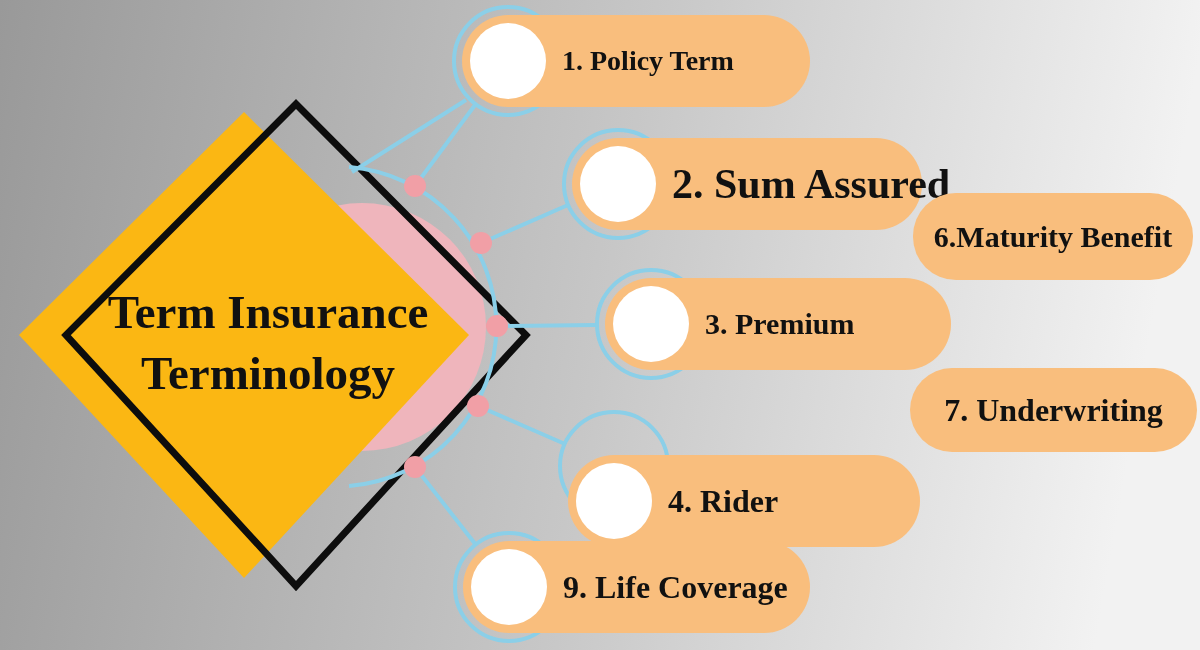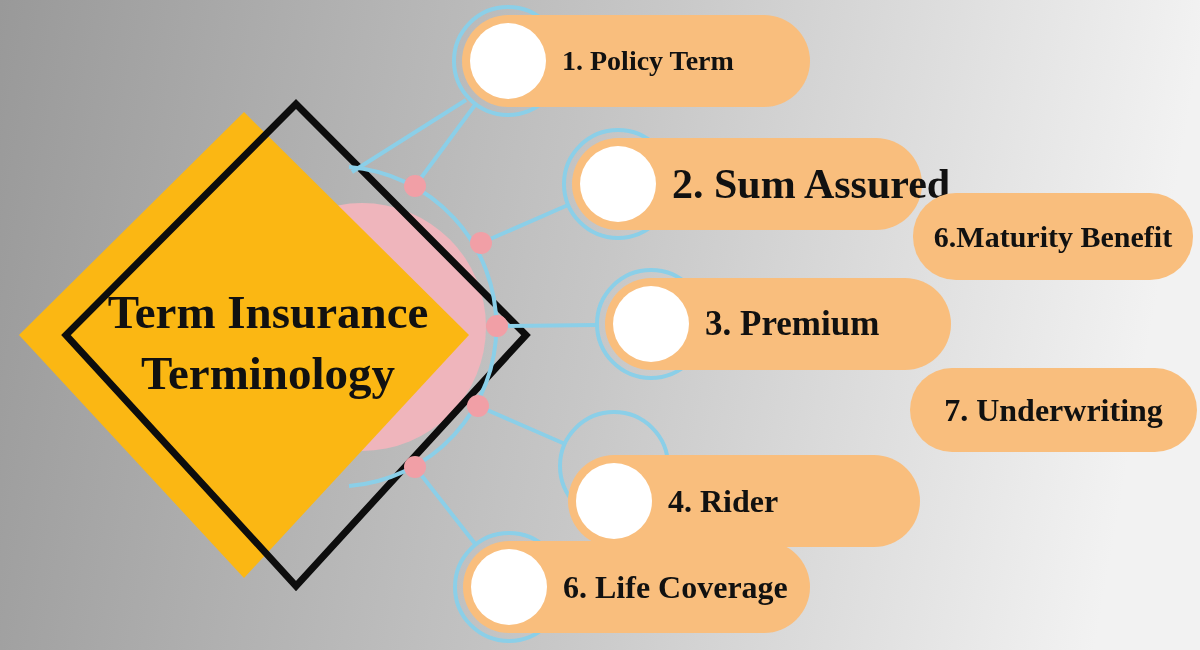--- a/index.html
+++ b/index.html
@@ -33,21 +33,21 @@
   .pill.plain .lbl{left:0;width:100%;text-align:center;}
   .node-circle{
     position:absolute;left:8px;top:8px;
     width:76px;height:76px;border-radius:50%;
     background:#ffffff;
   }
   #p1{left:462px;top:15px;width:348px;height:92px;border-radius:46px;font-size:28px;}
   #p1 .lbl{line-height:92px;}
   #p2{left:572px;top:138px;width:350px;height:92px;border-radius:46px;font-size:42px;}
   #p2 .lbl{line-height:92px;}
-  #p3{left:605px;top:278px;width:346px;height:92px;border-radius:46px;font-size:35px;}
+  #p3{left:605px;top:278px;width:346px;height:92px;border-radius:46px;font-size:30px;}
   #p3 .lbl{line-height:92px;}
   #p4{left:568px;top:420px;width:352px;height:92px;border-radius:46px;font-size:32px;margin-top:35px;}
   #p4 .lbl{line-height:92px;}
   #p5{left:463px;top:541px;width:347px;height:92px;border-radius:46px;font-size:32px;}
   #p5 .lbl{line-height:92px;}
   #p6{left:913px;top:193px;width:280px;height:87px;border-radius:43px;font-size:30px;}
   #p6 .lbl{line-height:87px;}
   #p7{left:910px;top:368px;width:287px;height:84px;border-radius:42px;font-size:32px;}
   #p7 .lbl{line-height:84px;}
   #title{
@@ -114,21 +114,21 @@
   <div id="p3" class="pill with-circle">
     <span class="node-circle"></span>
     <span class="lbl">3. Premium</span>
   </div>
   <div id="p4" class="pill with-circle">
     <span class="node-circle"></span>
     <span class="lbl">4. Rider</span>
   </div>
   <div id="p5" class="pill with-circle">
     <span class="node-circle"></span>
-    <span class="lbl">6. Life Coverage</span>
+    <span class="lbl">9. Life Coverage</span>
   </div>
   <div id="p6" class="pill plain">
     <span class="lbl">6.Maturity Benefit</span>
   </div>
   <div id="p7" class="pill plain">
     <span class="lbl">7. Underwriting</span>
   </div>
 
 </div>
 

